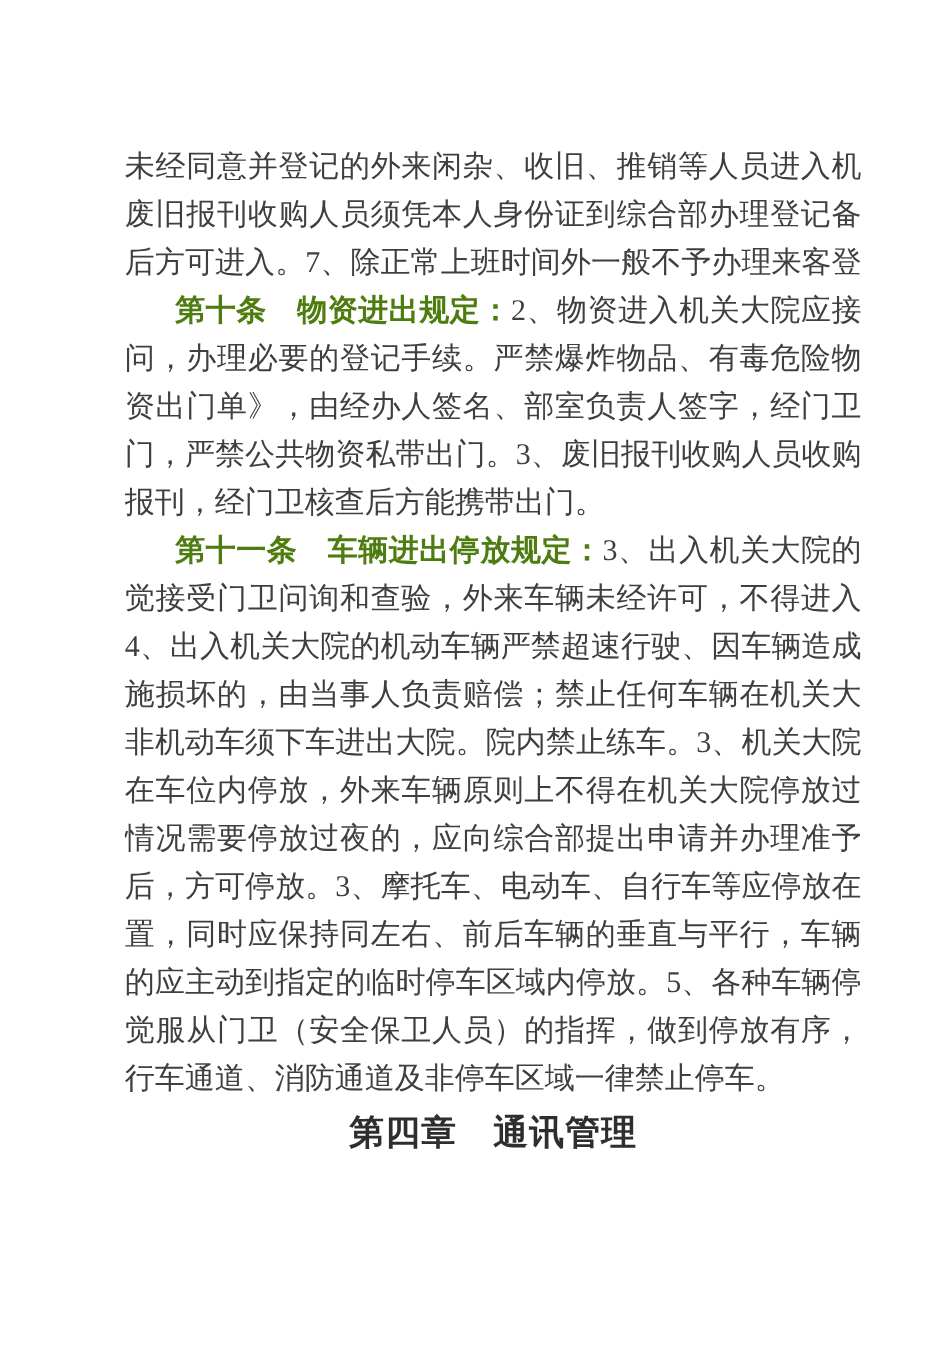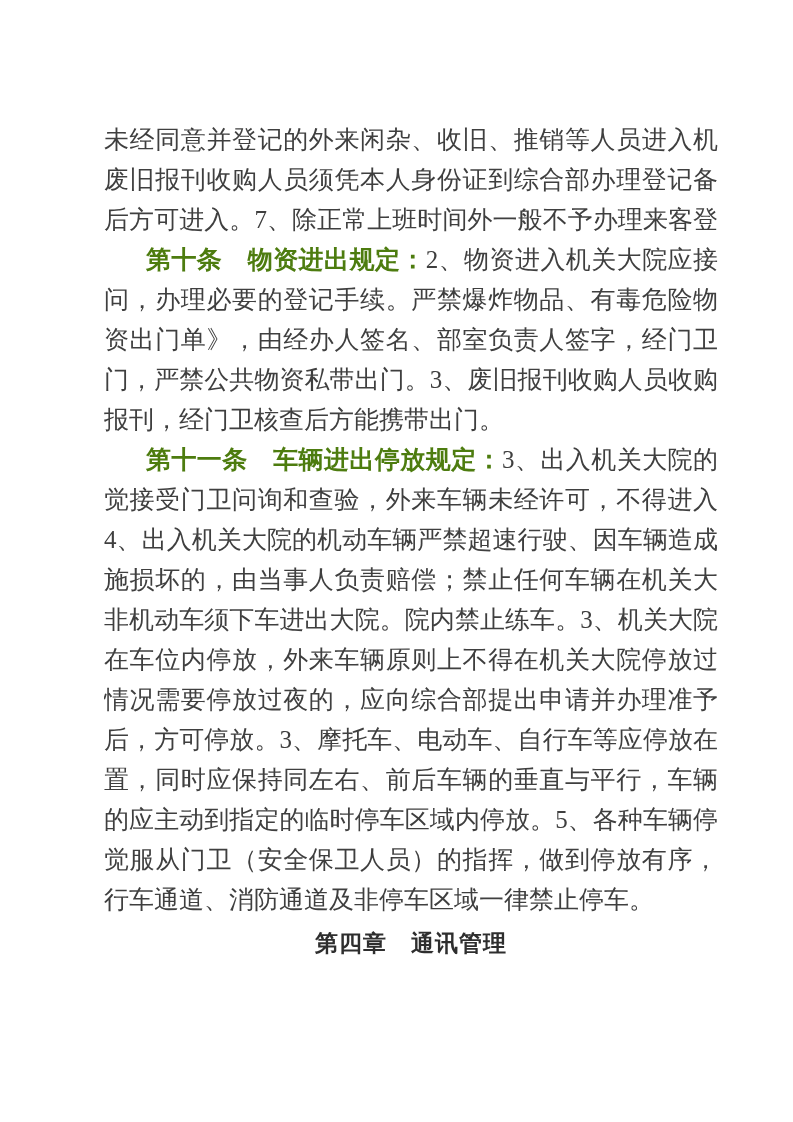--- a/index.html
+++ b/index.html
@@ -41,21 +41,21 @@
   .line.last {
     text-align-last: left;
     -moz-text-align-last: left;
   }
   .lead {
     font-weight: 700;
     color: #4d7c0f;
   }
   .chapter {
     margin-top: 4px;
-    font-size: 23px;
+    font-size: 29px;
     line-height: 40px;
     font-weight: 700;
     color: #2e2e2e;
     text-align: center;
     letter-spacing: 1px;
   }
 </style>
 </head>
 <body>
 

